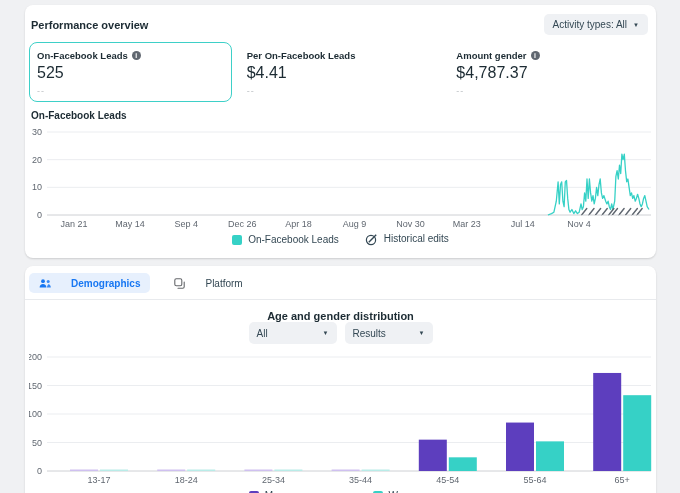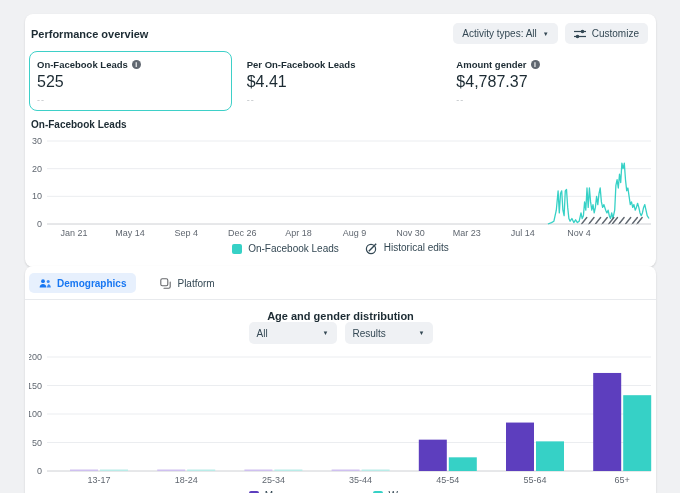--- a/index.html
+++ b/index.html
@@ -1,21 +1,21 @@
 <!DOCTYPE html>
 <html style="--teal: #3ed0c8; --blue: #1877f2; --blue-bg: #e7f0fd;"><head>
 <meta charset="utf-8">
 <style>
   * { box-sizing: border-box; margin: 0; padding: 0; }
   html,body { width:680px; height:493px; }
   body { font-family: "Liberation Sans", "DejaVu Sans", sans-serif; background:#f0f1f3; }
   .stage { position:relative; width:680px; height:493px; overflow:hidden; background:#f0f1f3; }
   .card { position:absolute; left:25px; width:631px; background:#fff; border-radius:8px;
           box-shadow:0 1px 2px rgba(0,0,0,.15); }
-  .card-top { top:14px; height:253px; }
+  .card-top { top:5px; height:253px; }
   .card-bottom { top:266px; height:280px; }
 
   .card-head { display:flex; justify-content:space-between; align-items:center; padding:9px 8px 4px 6px; }
   .card-head h1 { font-size:11px; font-weight:bold; color:#1c2b33; }
   .head-actions { display:flex; gap:7px; }
   .btn { display:inline-flex; align-items:center; gap:6px; height:21px; padding:0 9px;
          background:#eff1f4; border:none; border-radius:5px; font-size:10px; color:#344854;
          font-family:inherit; cursor:pointer; }
   .caret { font-size:6px; color:#344854; }
 
@@ -31,21 +31,21 @@
   .chart-title { font-size:10px; font-weight:bold; color:#1c2b33; padding:8px 0 2px 6px; }
   svg.chart { display:block; margin:0 0 0 4px; }
 
   .legend { display:flex; justify-content:center; align-items:center; gap:26px; margin-top:4px; }
   .legend-item { display:flex; align-items:flex-start; gap:6px; }
   .swatch { width:10px; height:10px; border-radius:2px; margin-top:1px; }
   .legend-label { font-size:10px; color:#344854; }
   .legend-detail { font-size:9.5px; color:#65676b; margin-top:3px; }
 
   .tabs { display:flex; align-items:center; gap:14px; padding:7px 6px 6px 4px; border-bottom:1px solid #e8eaed; }
-  .tab { display:inline-flex; align-items:center; gap:6px; height:20px; padding:0 10px; border-radius:5px;
+  .tab { display:inline-flex; align-items:center; gap:20px; height:20px; padding:0 10px; border-radius:5px;
          font-size:10px; color:#344854; cursor:pointer; background:transparent; border:none; font-family:inherit; }
   .tab.active { background:var(--blue-bg); color:var(--blue); font-weight:bold; }
 
   .section-head { display:flex; justify-content:space-between; align-items:center; padding:10px 6px 6px 6px;flex-direction:column; }
   .section-head h2 { font-size:11px; font-weight:bold; color:#1c2b33; }
   .dropdowns { display:flex; gap:8px; }
   .dd { display:inline-flex; justify-content:space-between; align-items:center; width:88px; height:22px;
         padding:0 8px; background:#eff1f4; border:none; border-radius:5px; font-size:10px; color:#344854;
         font-family:inherit; cursor:pointer; }
 </style>
@@ -54,29 +54,20 @@
 
 <div class="stage">
 
   <section class="card card-top">
     <div class="card-head">
       <h1>Performance overview</h1>
       <div class="head-actions">
         <button class="btn">
           <span>Activity types: All</span>
           <span class="caret">▼</span>
-        </button>
-        <button class="btn">
-          <svg width="12" height="10" viewBox="0 0 12 10">
-            <line x1="0" y1="2.5" x2="12" y2="2.5" stroke="#344854" stroke-width="1.2"></line>
-            <line x1="0" y1="7.5" x2="12" y2="7.5" stroke="#344854" stroke-width="1.2"></line>
-            <circle cx="8.5" cy="2.5" r="1.8" fill="#344854"></circle>
-            <circle cx="3.5" cy="7.5" r="1.8" fill="#344854"></circle>
-          </svg>
-          <span>Customize</span>
         </button>
       </div>
     </div>
 
     <div class="metrics">
       <div class="metric selected">
         <div class="metric-label">
           <span>On-Facebook Leads</span>
           <span class="info">i</span>
         </div>

